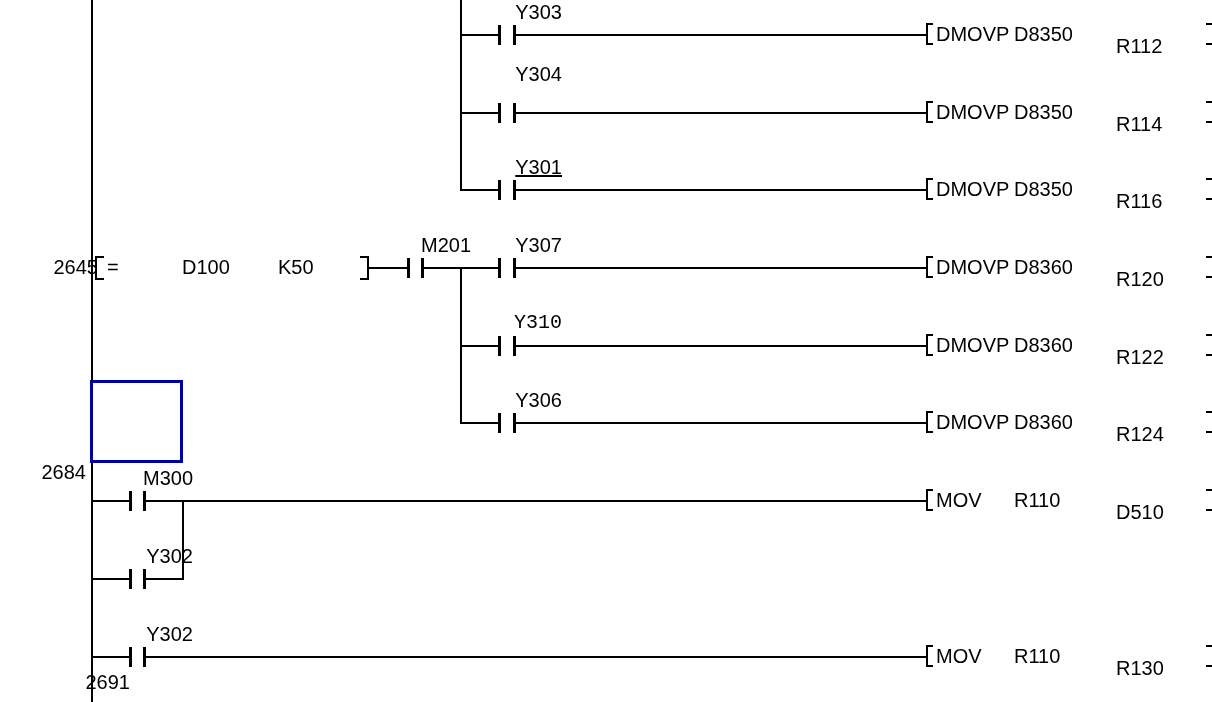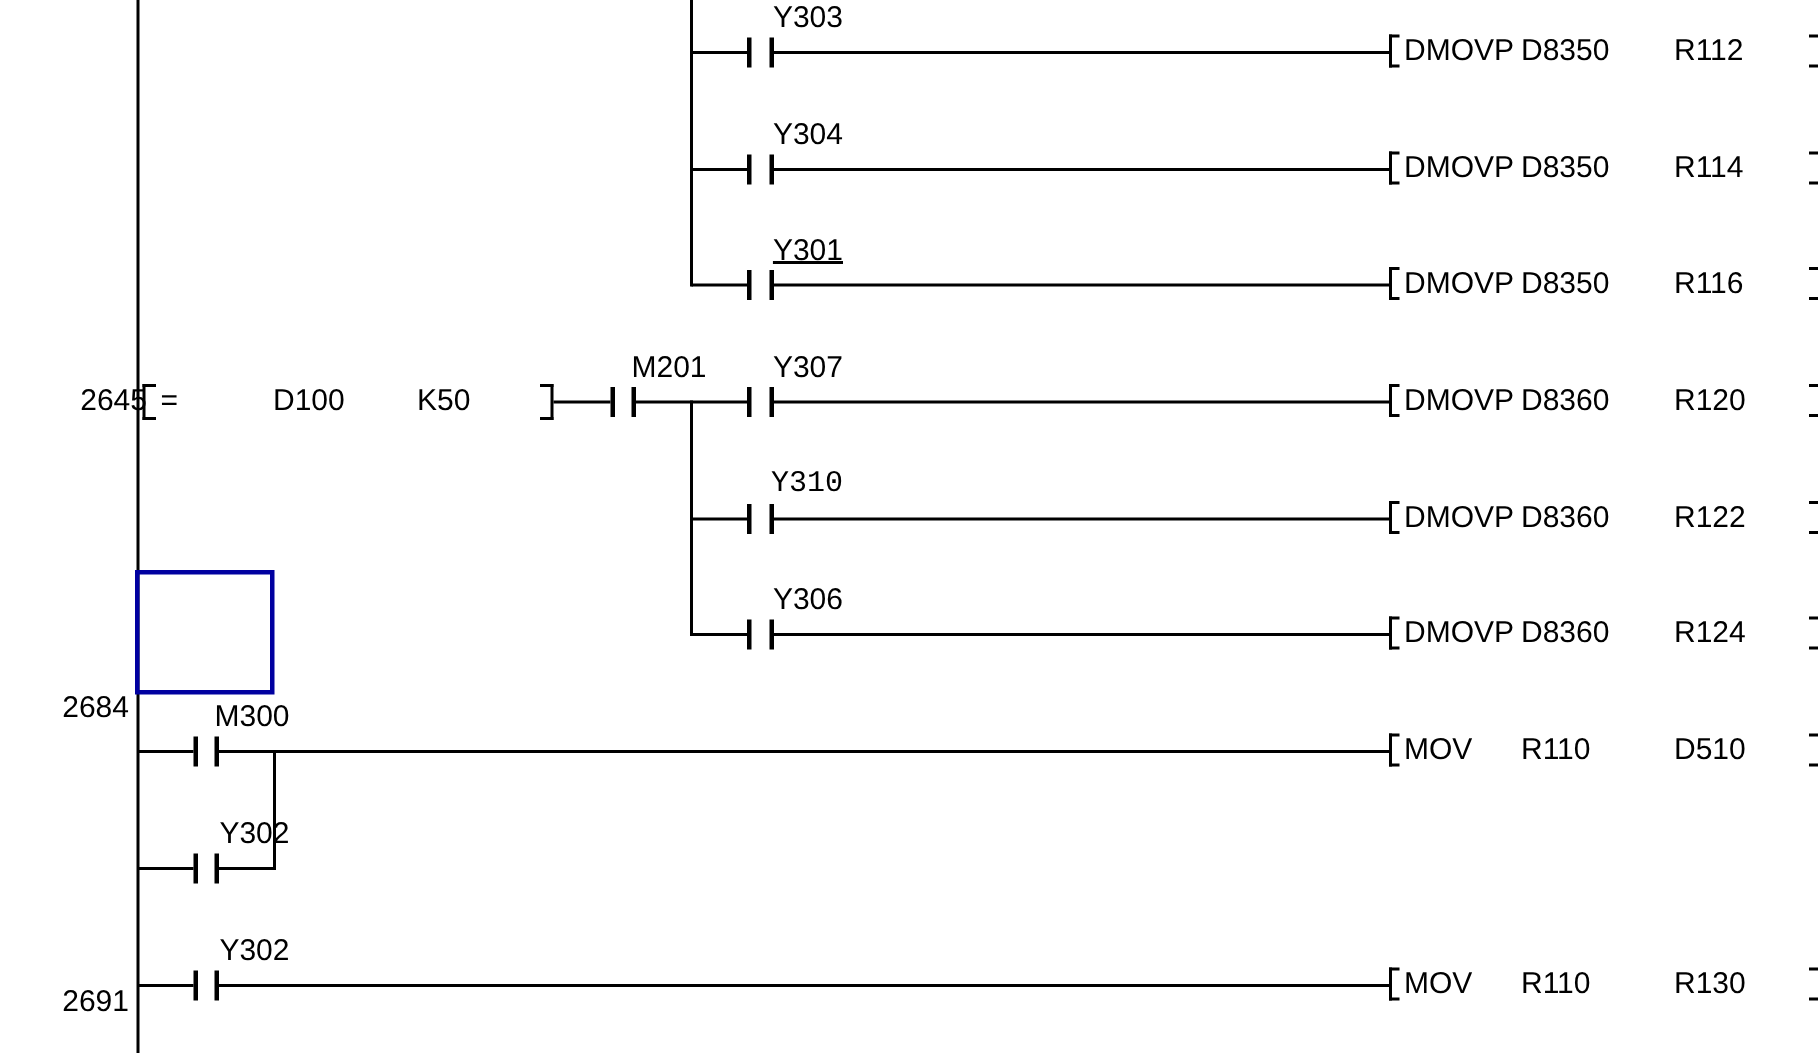--- a/index.html
+++ b/index.html
@@ -17,21 +17,21 @@
   .contact{position:absolute;width:18px;height:20px;}
   .lbl{position:absolute;font-size:20px;line-height:20px;height:20px;width:110px;text-align:right;white-space:nowrap;}
   .num{position:absolute;font-size:20px;line-height:20px;height:20px;left:0;width:86px;text-align:right;}
   .txt{position:absolute;font-size:20px;line-height:20px;height:20px;white-space:nowrap;}
   .instr{position:absolute;width:286px;height:24px;}
   .instr .stroke{position:absolute;left:0;top:0;width:2px;height:22px;background:#000;}
   .instr .serif-t{position:absolute;left:0;top:0;width:7px;height:2px;background:#000;}
   .instr .serif-b{position:absolute;left:0;top:20px;width:7px;height:2px;background:#000;}
   .instr .t1{position:absolute;left:10px;top:1px;}
   .instr .t2{position:absolute;left:88px;top:1px;}
-  .instr .t3{position:absolute;left:190px;top:1px;}
+  .instr .t3{position:absolute;left:190px;top:13px;}
   .instr .tick-t{position:absolute;left:280px;top:0;width:6px;height:2px;background:#000;}
   .instr .tick-b{position:absolute;left:280px;top:20px;width:6px;height:2px;background:#000;}
   .cursor{position:absolute;left:90px;top:380px;width:93px;height:83px;border:3px solid #0000a0;box-sizing:border-box;background:transparent;}
   .cmp-stroke{position:absolute;width:2px;height:24px;background:#000;}
   .cmp-serif{position:absolute;width:9px;height:2px;background:#000;}
 </style>
 </head>
 <body>
 
 <div id="ladder">
@@ -59,21 +59,21 @@
     <div class="tick-t"></div>
       <div class="tick-b"></div>
   </div>
 
   <div class="h" style="left:461px;top:112px;width:37px;"></div>
   <div class="h" style="left:516px;top:112px;width:410px;"></div>
   <div class="contact" style="left:498px;top:103px;">
     <div class="bar" style="left:0;"></div>
     <div class="bar" style="left:15px;"></div>
   </div>
-  <div class="lbl" style="left:452px;top:80px;">Y304</div>
+  <div class="lbl" style="left:452px;top:64px;">Y304</div>
   <div class="instr" style="left:926px;top:101px;">
     <div class="stroke"></div>
     <div class="serif-t"></div>
       <div class="serif-b"></div>
     <div class="txt t1">DMOVP</div>
     <div class="txt t2">D8350</div>
     <div class="txt t3">R114</div>
     <div class="tick-t"></div>
       <div class="tick-b"></div>
   </div>
@@ -191,21 +191,21 @@
   </div>
 
   <div class="h" style="left:92px;top:578px;width:37px;"></div>
   <div class="contact" style="left:129px;top:569px;">
     <div class="bar" style="left:0;"></div>
     <div class="bar" style="left:14px;"></div>
   </div>
   <div class="lbl" style="left:83px;top:546px;">Y302</div>
   <div class="h" style="left:146px;top:578px;width:38px;"></div>
 
-  <div class="num" style="top:658px;">2691</div>
+  <div class="num" style="top:672px;margin-left:44px;">2691</div>
   <div class="h" style="left:92px;top:656px;width:37px;"></div>
   <div class="contact" style="left:129px;top:647px;">
     <div class="bar" style="left:0;"></div>
     <div class="bar" style="left:14px;"></div>
   </div>
   <div class="lbl" style="left:83px;top:624px;">Y302</div>
   <div class="h" style="left:146px;top:656px;width:780px;"></div>
   <div class="instr" style="left:926px;top:645px;">
     <div class="stroke"></div>
     <div class="serif-t"></div>

